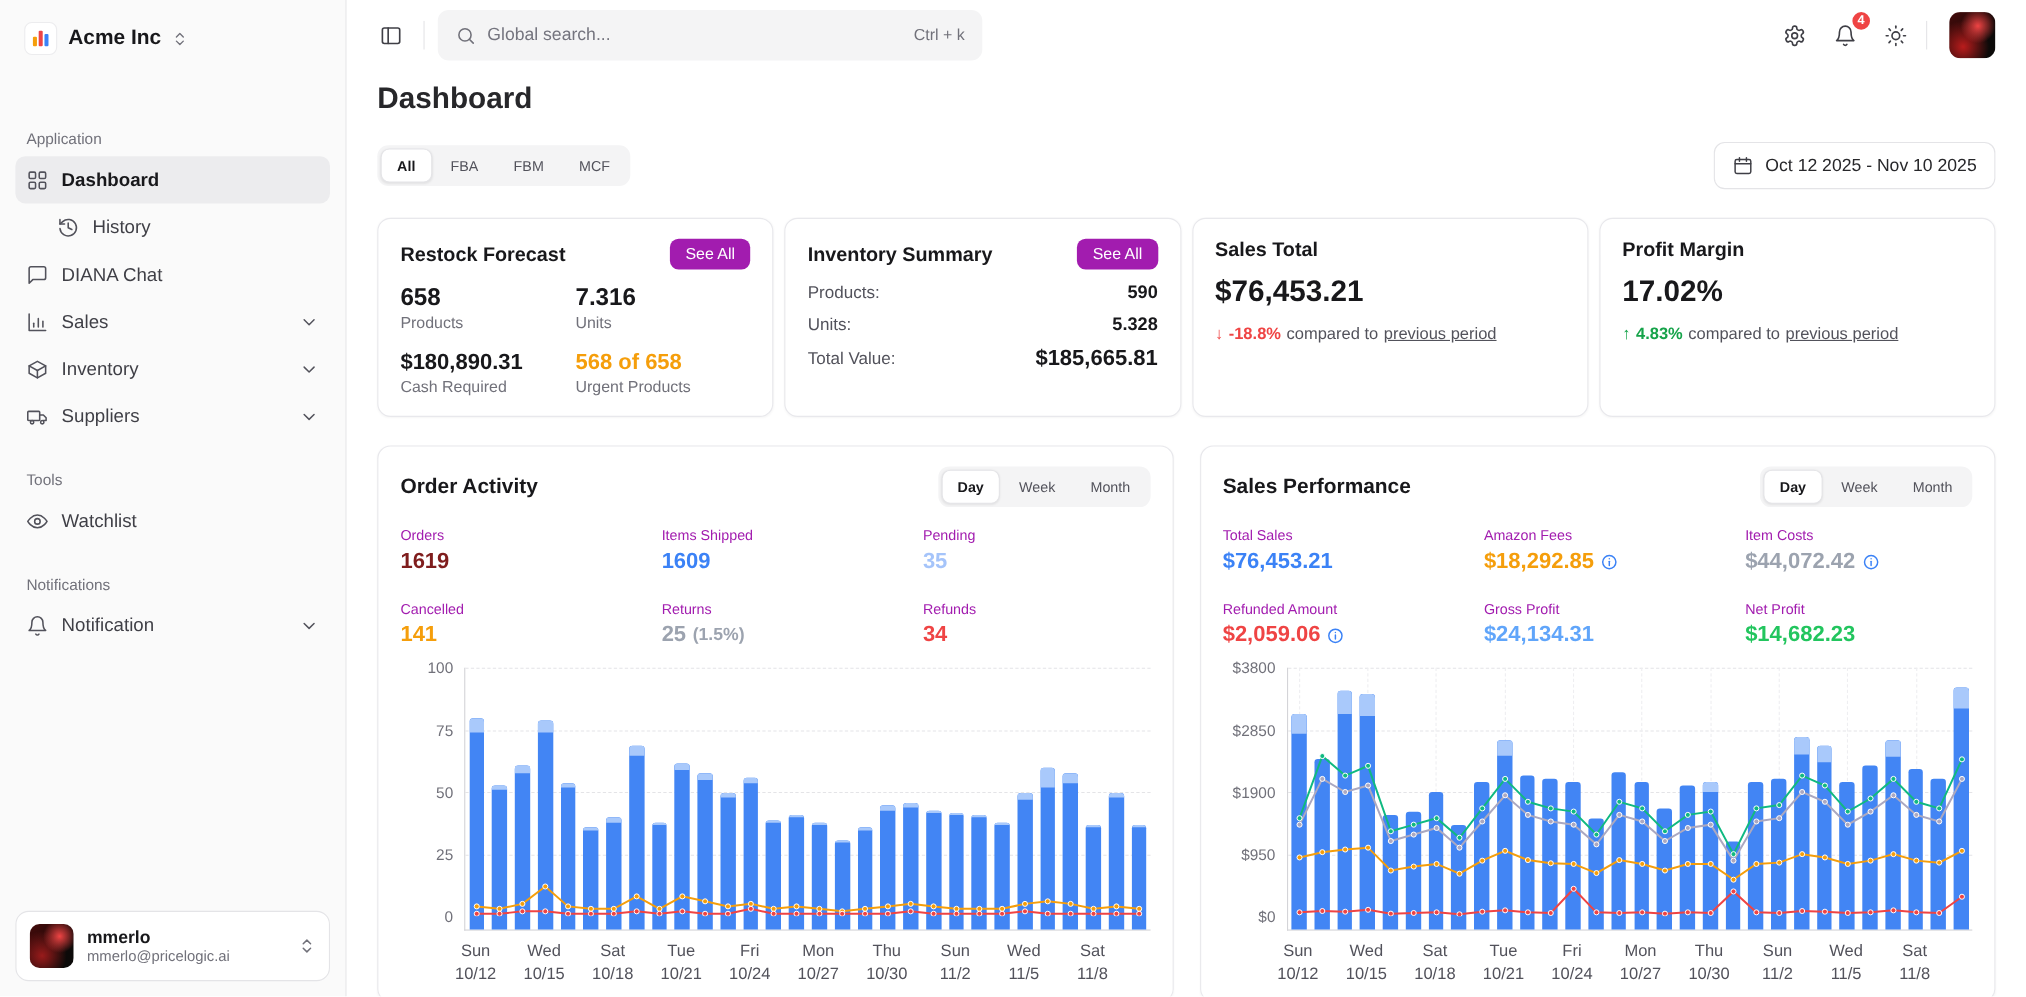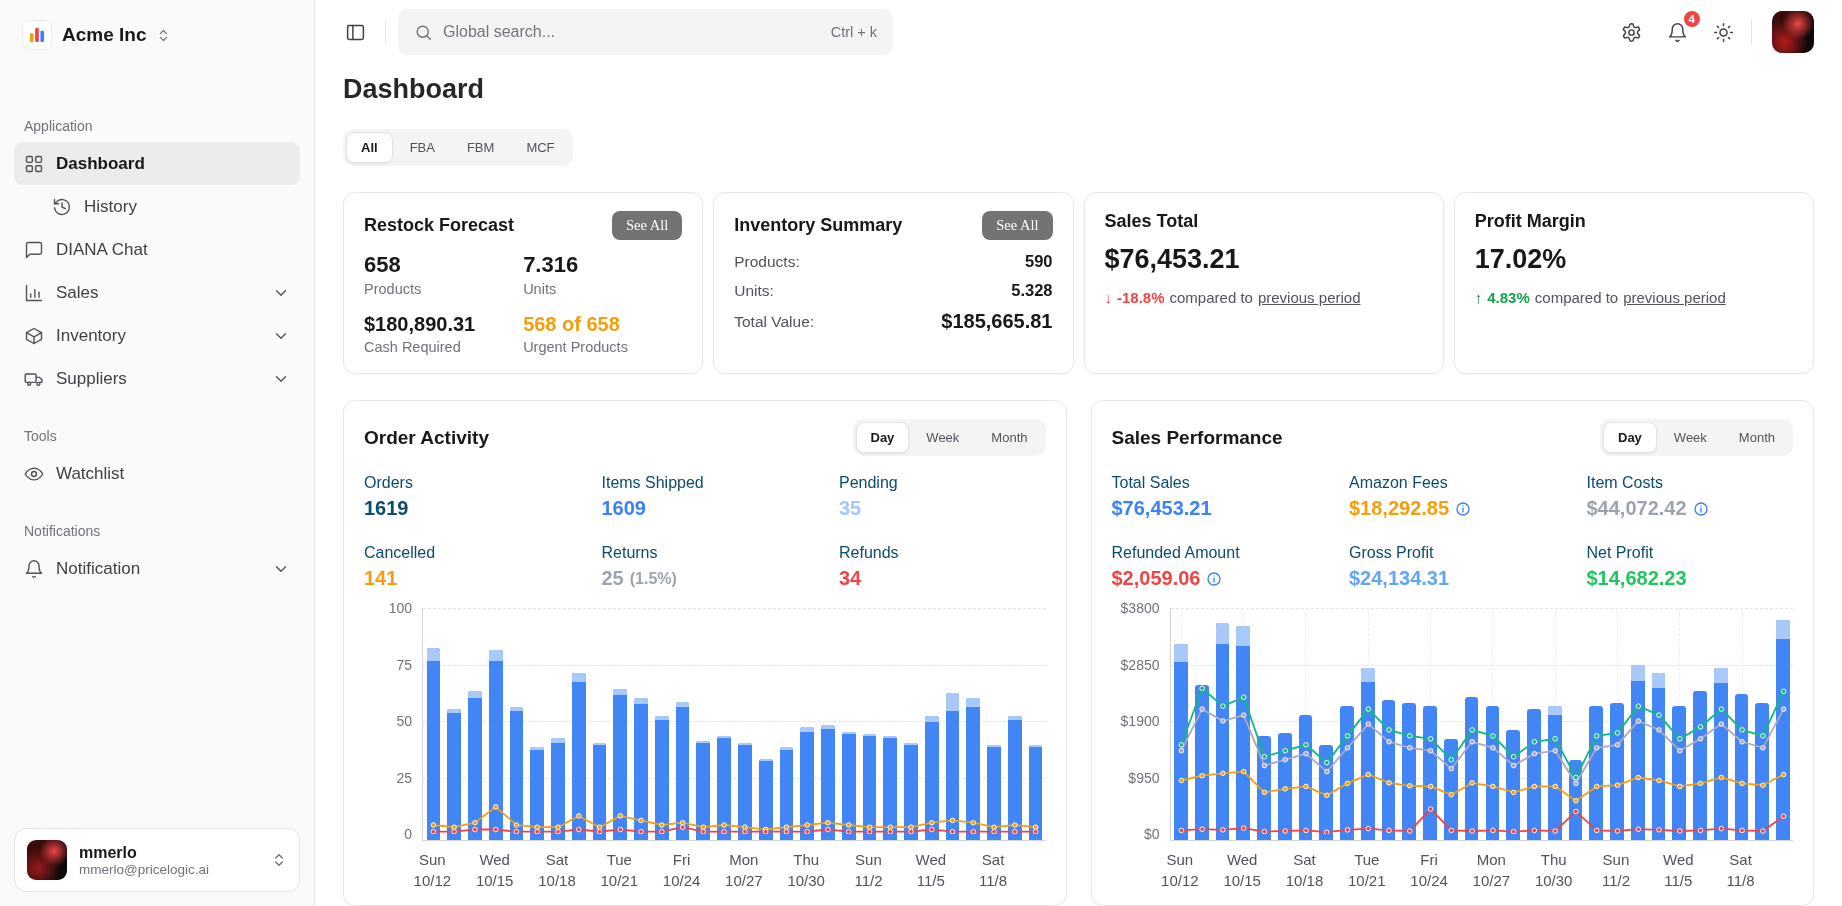--- a/index.html
+++ b/index.html
@@ -52,38 +52,38 @@
 .seg{display:inline-flex;background:#f4f4f5;border-radius:10px;padding:3px;gap:2px}
 .seg button{border:1px solid transparent;background:transparent;font-size:13px;color:#52525b;padding:7px 14px;border-radius:8px;cursor:pointer;font-family:inherit}
 .seg button.active{background:#fff;color:#18181b;font-weight:600;border:1px solid #e4e4e7;box-shadow:0 1px 2px rgba(0,0,0,.07)}
 .date-btn{display:flex;align-items:center;gap:11px;background:#fff;border:1px solid #e4e4e7;border-radius:10px;padding:11px 16px;font-size:16px;color:#27272a;cursor:pointer;font-family:inherit}
 .date-btn svg{width:19px;height:19px;color:#3f3f46}
 
 .cards-row{display:flex;gap:10px;margin-bottom:26px;align-items:stretch}
 .card{flex:1;background:#fff;border:1px solid #e8e8ec;border-radius:12px;padding:18px 20px;box-shadow:0 1px 2px rgba(0,0,0,.04);min-width:0}
 .card-head{display:flex;align-items:center;justify-content:space-between;margin-bottom:12px}
 .card-title{font-size:18px;font-weight:600;color:#18181b}
-.see-all{background:#737373;color:#fff;border:none;border-radius:8px;padding:6px 14px;font-size:14.5px;cursor:pointer;font-family:Liberation Serif, serif}
+.see-all{background:#a21caf;color:#fff;border:none;border-radius:8px;padding:6px 14px;font-size:14.5px;cursor:pointer;font-family:Liberation Sans, sans-serif}
 .metric-grid{display:grid;grid-template-columns:1fr 1fr;row-gap:16px}
 .metric-value{font-size:22px;font-weight:700;color:#18181b}
 .metric-label{font-size:14.5px;color:#71717a;margin-top:3px}
 .kv-row{display:flex;justify-content:space-between;align-items:center;margin:10px 0;font-size:15.5px;color:#52525b}
 .kv-val{font-weight:700;color:#18181b;font-size:16.5px}
 .kv-row.big .kv-val{font-size:20px}
 .big-value{font-size:27px;font-weight:700;margin:12px 0 14px;color:#18181b}
 .change-row{font-size:15px;color:#52525b;display:flex;align-items:center;gap:5px;flex-wrap:wrap}
 .change-row .neg{color:#ef4444;font-weight:600}
 .change-row .pos{color:#16a34a;font-weight:600}
 .change-row .link{text-decoration:underline;color:#52525b;cursor:pointer}
 
 
 .charts-row{display:flex;gap:24px}
 .chart-card{flex:1;height:506px;display:flex;flex-direction:column}
 .stats-grid{display:grid;grid-template-columns:1.15fr 1.15fr 1fr;row-gap:24px;margin:18px 0 8px}
-.stat-label{font-size:16px;color:#0c4a6e;margin-bottom:5px}
+.stat-label{font-size:13px;color:#a21caf;margin-bottom:5px}
 .stat-value{font-size:20px;font-weight:700;display:flex;align-items:center;gap:6px}
 .stat-suffix{font-weight:600;color:#9ca3af;font-size:16px}
 .info-i{color:#3b82f6;display:inline-flex;cursor:pointer}
 .info-i svg{width:16px;height:16px}
 .chart{flex:1;display:grid;grid-template-columns:58px 1fr;grid-template-rows:1fr 46px;margin-top:10px;min-height:0}
 .yaxis{grid-column:1;grid-row:1;position:relative}
 .plot{grid-column:2;grid-row:1;position:relative;border-left:1px solid #d4d4d8;border-bottom:1px solid #d4d4d8}
 .xaxis{grid-column:2;grid-row:2;position:relative}
 .gridline{position:absolute;left:0;right:0;height:0;border-top:1px dashed #e4e4e7}
 .vgridline{position:absolute;top:0;bottom:0;width:0;border-left:1px dashed #eeeef1}
@@ -267,20 +267,29 @@
     <div class="content">
       <h1 class="page-title">Dashboard</h1>
 
       <div class="tabs-row">
         <div class="seg">
           <button class="active">All</button>
           <button>FBA</button>
           <button>FBM</button>
           <button>MCF</button>
         </div>
+        <button class="date-btn">
+          <svg viewBox="0 0 24 24" fill="none" stroke="currentColor" stroke-width="1.7" stroke-linecap="round" stroke-linejoin="round">
+              <rect x="3" y="5" width="18" height="16" rx="2"></rect>
+              <line x1="16" y1="3" x2="16" y2="7"></line>
+              <line x1="8" y1="3" x2="8" y2="7"></line>
+              <line x1="3" y1="10" x2="21" y2="10"></line>
+            </svg>
+          <span>Oct 12 2025 - Nov 10 2025</span>
+        </button>
       </div>
 
       <div class="cards-row">
 
         <div class="card">
           <div class="card-head">
             <span class="card-title">Restock Forecast</span>
             <button class="see-all">See All</button>
           </div>
           <div class="metric-grid">
@@ -356,21 +365,21 @@
             <span class="card-title" style="font-size:19px">Order Activity</span>
             <div class="seg">
               <button class="active">Day</button>
               <button>Week</button>
               <button>Month</button>
             </div>
           </div>
           <div class="stats-grid">
             <div class="stat">
               <div class="stat-label">Orders</div>
-              <div class="stat-value" style="color: #0c4a6e;">
+              <div class="stat-value" style="color: #7f1d1d;">
                   <span>1619</span>
                 </div>
             </div>
             <div class="stat">
               <div class="stat-label">Items Shipped</div>
               <div class="stat-value" style="color: rgb(59, 130, 246);">
                   <span>1609</span>
                 </div>
             </div>
             <div class="stat">

